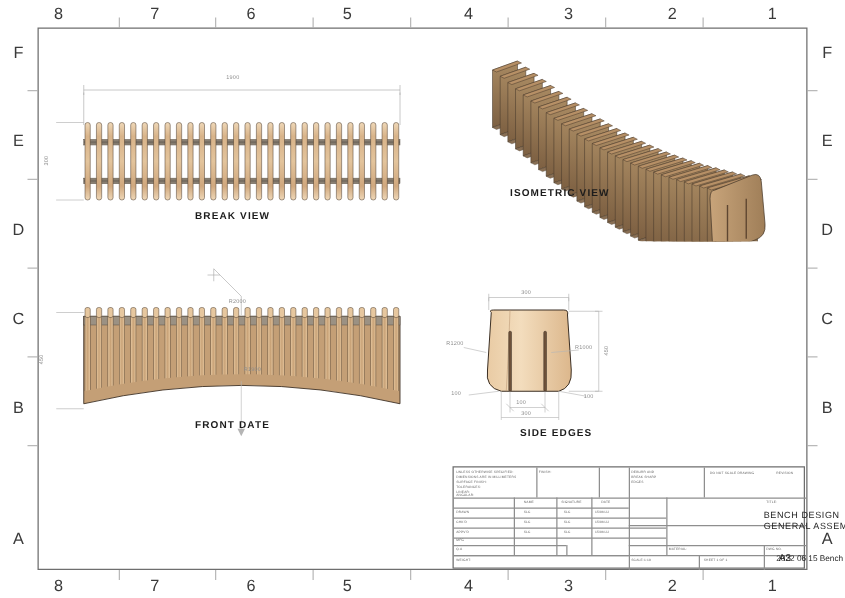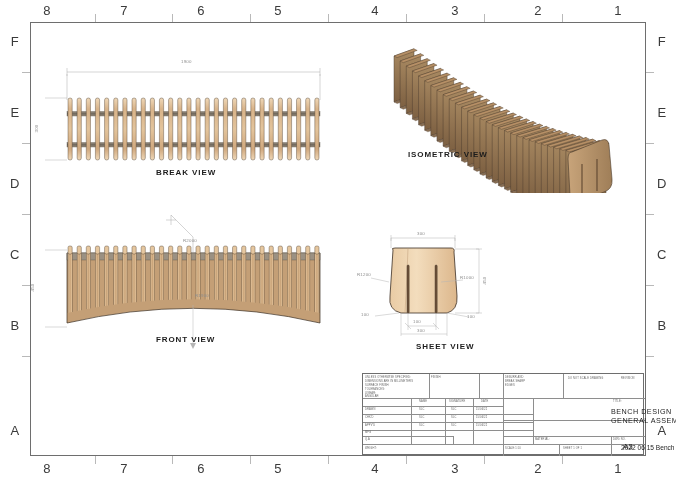--- a/index.html
+++ b/index.html
@@ -406,21 +406,21 @@
           <rect x="260.66" y="41" width="4.2" height="8" rx="1.6" fill="#e6c79f" stroke="#4a3b2c" stroke-width="0.4"></rect>
           <rect x="269.80" y="41" width="4.2" height="8" rx="1.6" fill="#e6c79f" stroke="#4a3b2c" stroke-width="0.4"></rect>
         </g>
 
       <g stroke="#b5b5b5" stroke-width="0.5" fill="none">
         <line x1="148" y1="100" x2="148" y2="142"></line>
         <path d="M145,138 L148,144 L151,138" fill="#b5b5b5" stroke="none"></path>
       </g>
     </svg>
 
-    <div class="view-label" style="left:95px;top:130px">FRONT VIEW</div>
+    <div class="view-label" style="left:95px;top:130px">FRONT DATE</div>
     <div class="dim-txt" style="left:138px;top:33px">R2000</div>
     <div class="dim-txt" style="left:150px;top:88px">R1900</div>
     <div class="dim-txt" style="left:-16px;top:80px;transform:rotate(-90deg)">450</div>
   </div>
 
   <div class="view" style="left:355px;top:218px;width:150px;height:140px">
 
     <svg width="150" height="140" viewBox="0 0 150 140">
       <defs>
         <linearGradient id="sideG" x1="0" y1="0" x2="1" y2="0">
@@ -475,21 +475,21 @@
         <line x1="53" y1="95" x2="53" y2="112"></line>
         <line x1="81" y1="95" x2="81" y2="112"></line>
         <line x1="92" y1="95" x2="92" y2="118"></line>
         <line x1="53" y1="108" x2="81" y2="108"></line>
         <line x1="46" y1="116" x2="92" y2="116"></line>
         <line x1="50" y1="105" x2="56" y2="111"></line>
         <line x1="78" y1="105" x2="84" y2="111"></line>
       </g>
     </svg>
 
-    <div class="view-label" style="left:45px;top:124px">SHEET VIEW</div>
+    <div class="view-label" style="left:45px;top:124px">SIDE EDGES</div>
     <div class="dim-txt" style="left:62px;top:13px">300</div>
     <div class="dim-txt" style="left:126px;top:60px;transform:rotate(-90deg)">450</div>
     <div class="dim-txt" style="left:2px;top:54px">R1200</div>
     <div class="dim-txt" style="left:105px;top:57px">R1000</div>
     <div class="dim-txt" style="left:58px;top:101px">100</div>
     <div class="dim-txt" style="left:62px;top:110px">300</div>
     <div class="dim-txt" style="left:6px;top:94px">100</div>
     <div class="dim-txt" style="left:112px;top:96px">100</div>
   </div>
 

